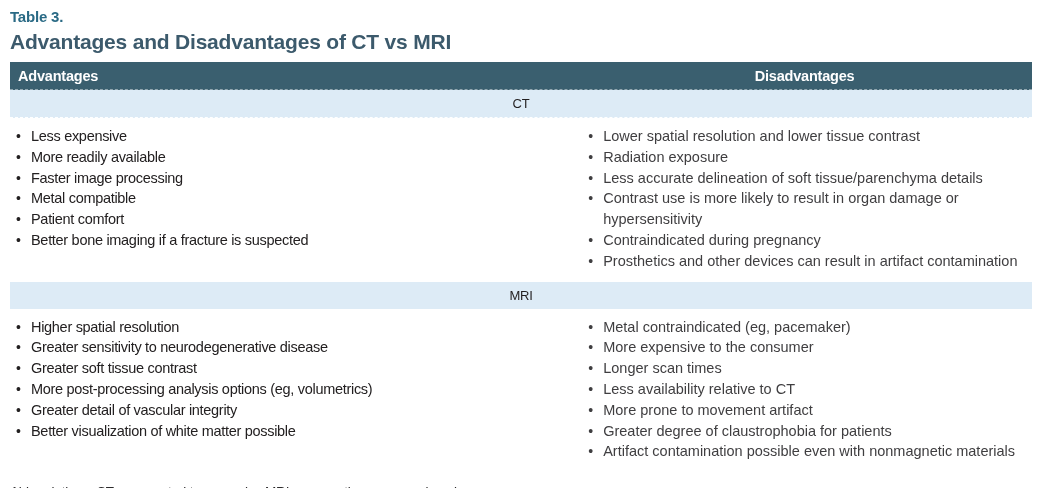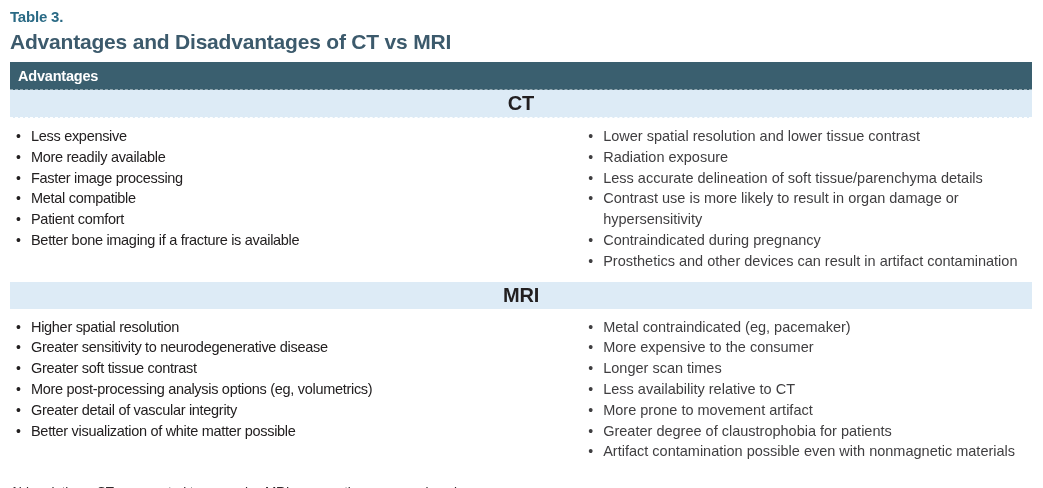--- a/index.html
+++ b/index.html
@@ -36,21 +36,21 @@
   }
   .col-header.left { padding-left: 8px; text-align: left; }
   .col-header.right { text-align: center; }
 
   .section-band {
     background: var(--section-band, #DDEBF6);
     height: 27px; display: flex; align-items: center; justify-content: center;
   }
   .section-band.dashed { border-bottom: 1px dashed #ffffff; }
   .section-band .band-label {
-    font-weight: bold; font-size: 20px; color: #221F20; letter-spacing: -0.2px;
+    font-weight: normal; font-size: 13px; color: #221F20; letter-spacing: -0.2px;
   }
 
   .section-content {
     display: grid; grid-template-columns: 55.5% 44.5%;
     padding: 8px 0 10px 0; box-sizing: border-box;
   }
   .section-content.ct { min-height: 154px; }
   .section-content.mri { min-height: 147px; }
 
   ul.bullet-list { list-style: none; margin: 0; padding: 0; }
@@ -77,34 +77,35 @@
 
 <div class="page">
 
   <div class="table-label">Table 3.</div>
   <h1 class="doc-title">Advantages and Disadvantages of CT vs MRI</h1>
 
   <div class="cmp-table">
 
     <div class="col-header-row">
       <div class="col-header left">Advantages</div>
+      <div class="col-header right">Disadvantages</div>
     </div>
 
     <div class="section-band dashed">
       <span class="band-label">CT</span>
     </div>
 
     <div class="section-content ct">
       <ul class="bullet-list adv-list">
           <li>Less expensive</li>
           <li>More readily available</li>
           <li>Faster image processing</li>
           <li>Metal compatible</li>
           <li>Patient comfort</li>
-          <li>Better bone imaging if a fracture is available</li>
+          <li>Better bone imaging if a fracture is suspected</li>
         </ul>
       <ul class="bullet-list dis-list">
           <li>Lower spatial resolution and lower tissue contrast</li>
           <li>Radiation exposure</li>
           <li>Less accurate delineation of soft tissue/parenchyma details</li>
           <li>Contrast use is more likely to result in organ damage or hypersensitivity</li>
           <li>Contraindicated during pregnancy</li>
           <li>Prosthetics and other devices can result in artifact contamination</li>
         </ul>
     </div>

